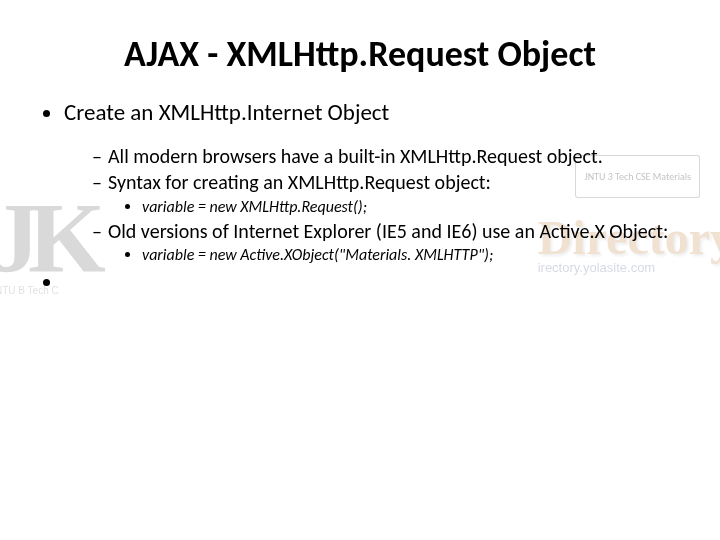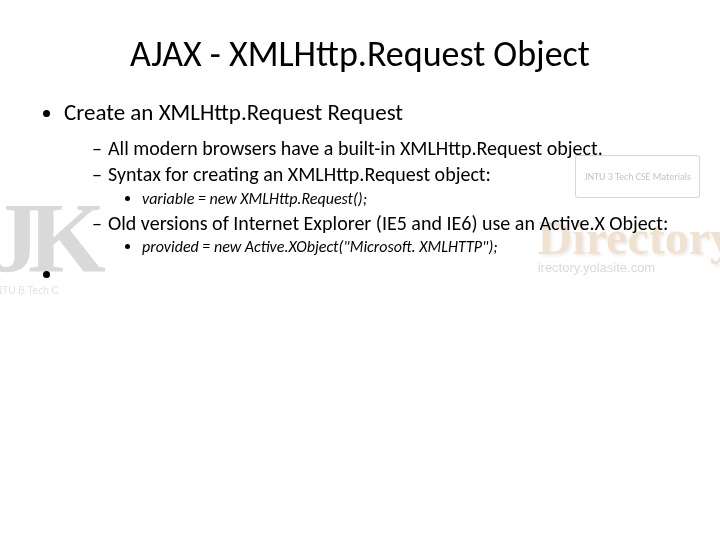--- a/index.html
+++ b/index.html
@@ -77,39 +77,39 @@
     background: rgba(255,255,255,0.2);
     z-index: 0;
   }
   .slide {
     position: relative;
     z-index: 1;
     padding: 32px 38px 0 38px;
   }
   h1.title {
     font-size: 36px;
-    font-weight: 400;
+    font-weight: 700;
     text-align: center;
     margin: 0 0 22px 0;
     letter-spacing: 0px;
   }
   ul.l1 {
     list-style: disc;
     padding-left: 26px;
     margin: 0;
     font-size: 23px;
   }
   ul.l1 > li {
     margin-bottom: 2px;
     line-height: 1.22;
   }
   ul.l2 {
     list-style: none;
     padding-left: 28px;
-    margin: 10px 0 2px 0;
+    margin: 18px 0 2px 0;
     font-size: 20px;
   }
   ul.l2 > li {
     position: relative;
     padding-left: 16px;
     margin-bottom: 2px;
     line-height: 1.22;
   }
   ul.l2 > li::before {
     content: "–";
@@ -147,33 +147,33 @@
 <div class="watermark-right">
   <div class="big">Directory!</div>
   <div class="url">irectory.yolasite.com</div>
 </div>
 
 <div class="slide">
   <h1 class="title">AJAX - XMLHttp.Request Object</h1>
 
   <ul class="l1">
     <li>
-      <span>Create an XMLHttp.Request Request</span>
+      <span>Create an XMLHttp.Internet Object</span>
       <ul class="l2">
         <li class="justify">All modern browsers have a built-in XMLHttp.Request object.</li>
         <li>
           <span>Syntax for creating an XMLHttp.Request object:</span>
           <ul class="l3">
             <li>variable = new XMLHttp.Request();</li>
           </ul>
         </li>
         <li>
           <span>Old versions of Internet Explorer (IE5 and IE6) use an Active.X Object:</span>
           <ul class="l3">
-            <li>provided = new Active.XObject("Microsoft. XMLHTTP");</li>
+            <li>variable = new Active.XObject("Materials. XMLHTTP");</li>
           </ul>
         </li>
       </ul>
     </li>
     <li>
     </li>
   </ul>
 </div>
 
 </body></html>

